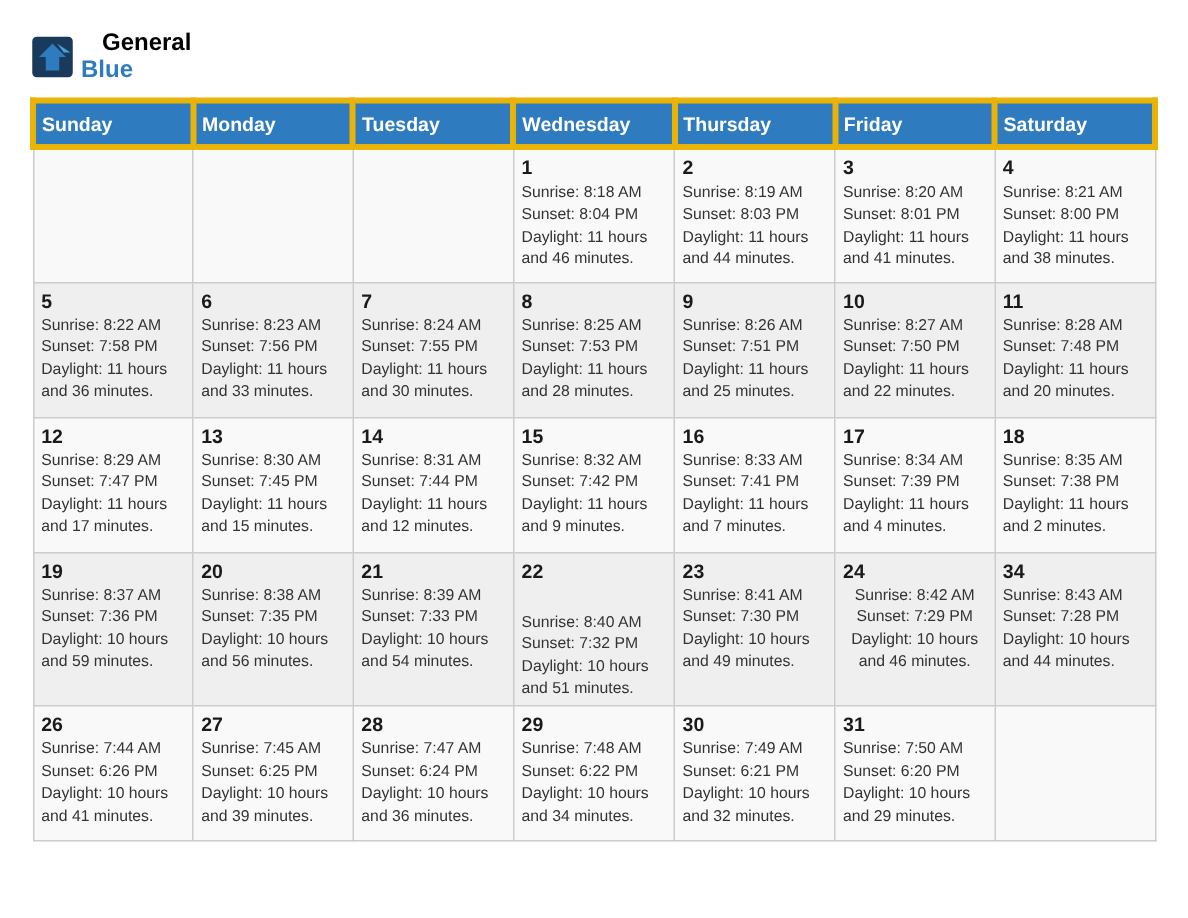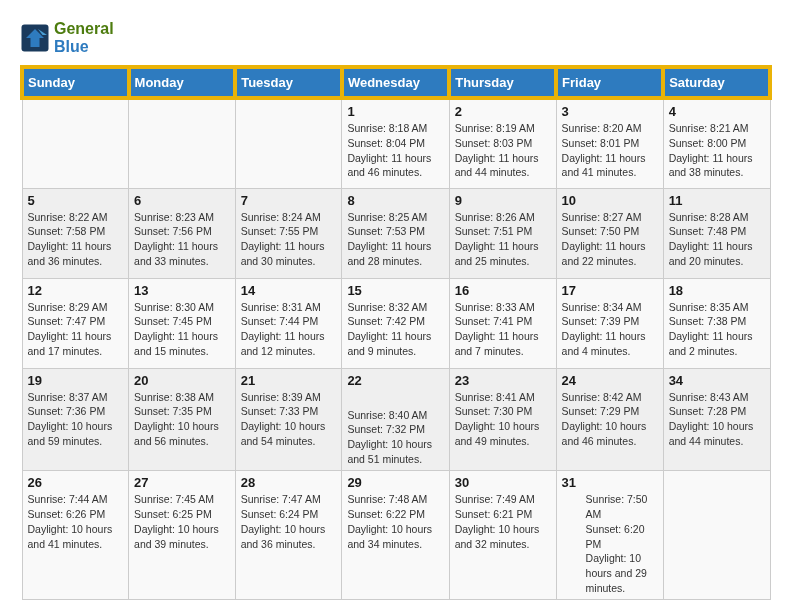--- a/index.html
+++ b/index.html
@@ -86,21 +86,21 @@
 <body>
 
 <div class="header">
   <div class="logo">
     <svg class="logo-icon" viewBox="0 0 40 40">
       <rect x="2" y="2" width="36" height="36" rx="4" fill="#1a3a5c"></rect>
       <polygon points="20,8 32,20 26,20 26,32 14,32 14,20 8,20" fill="#2e7bbf"></polygon>
       <polygon points="24,8 36,16 30,16" fill="#4a9fd4"></polygon>
     </svg>
     <div>
-      <div style="font-size:16px;font-weight:bold;color:#4d7c0f;line-height:1.1;">General</div>
+      <div style="font-size:16px;font-weight:bold;color:#000000;line-height:1.1;margin-left:14px;">General</div>
       <div style="font-size:16px;font-weight:bold;color:#2e7bbf;line-height:1.1;">Blue</div>
     </div>
   </div>
 </div>
 
 <table>
   <thead>
     <tr id="weekday-header">
         <th>Sunday</th>
         <th>Monday</th>
@@ -255,21 +255,21 @@
 Daylight: 10 hours and 51 minutes.</div>
         </td>
         <td>
           <span class="day-num">23</span>
           <div class="day-info" style="white-space: pre-line;">Sunrise: 8:41 AM
 Sunset: 7:30 PM
 Daylight: 10 hours and 49 minutes.</div>
         </td>
         <td>
           <span class="day-num">24</span>
-          <div class="day-info" style="white-space: pre-line;">Sunrise: 8:42 AM
+          <div class="day-info" style="white-space: pre-line; text-align: center;">Sunrise: 8:42 AM
 Sunset: 7:29 PM
 Daylight: 10 hours and 46 minutes.</div>
         </td>
         <td>
           <span class="day-num">34</span>
           <div class="day-info" style="white-space: pre-line;">Sunrise: 8:43 AM
 Sunset: 7:28 PM
 Daylight: 10 hours and 44 minutes.</div>
         </td>
       </tr>
@@ -299,20 +299,20 @@
 Daylight: 10 hours and 34 minutes.</div>
         </td>
         <td>
           <span class="day-num">30</span>
           <div class="day-info" style="white-space: pre-line;">Sunrise: 7:49 AM
 Sunset: 6:21 PM
 Daylight: 10 hours and 32 minutes.</div>
         </td>
         <td>
           <span class="day-num">31</span>
-          <div class="day-info" style="white-space: pre-line; margin-left: 24px;">Sunrise: 7:50 AM
+          <div class="day-info" style="white-space: pre-line;">Sunrise: 7:50 AM
 Sunset: 6:20 PM
 Daylight: 10 hours and 29 minutes.</div>
         </td>
         <td class="empty"></td>
       </tr>
     </tbody>
 </table>
 
 </body></html>

